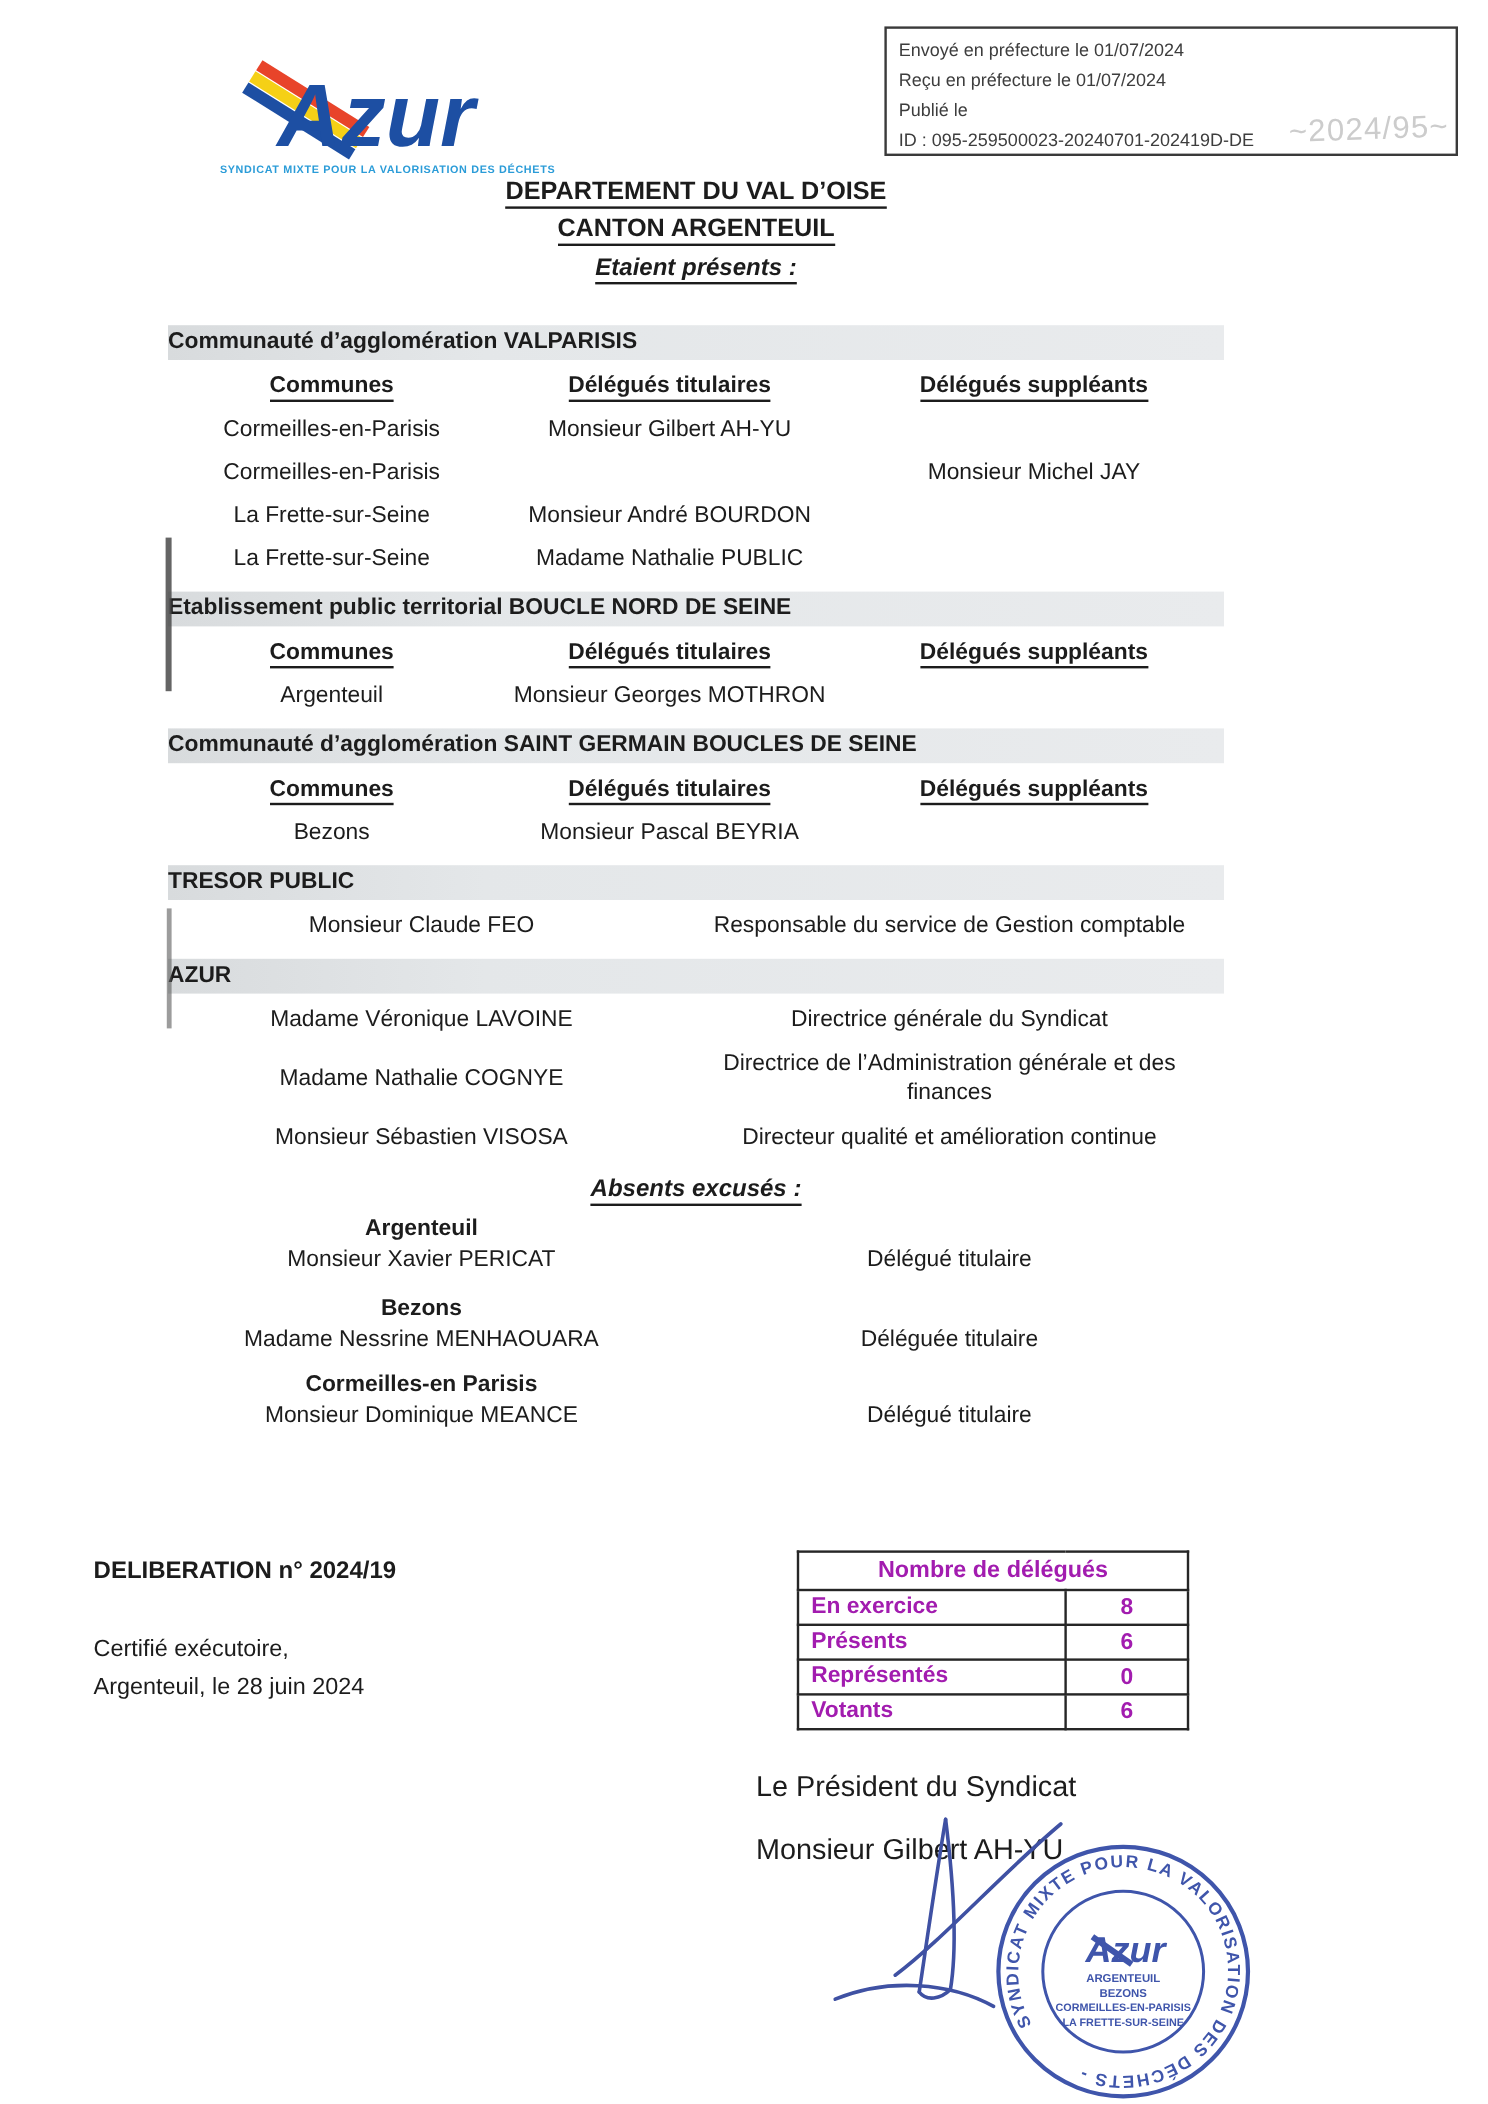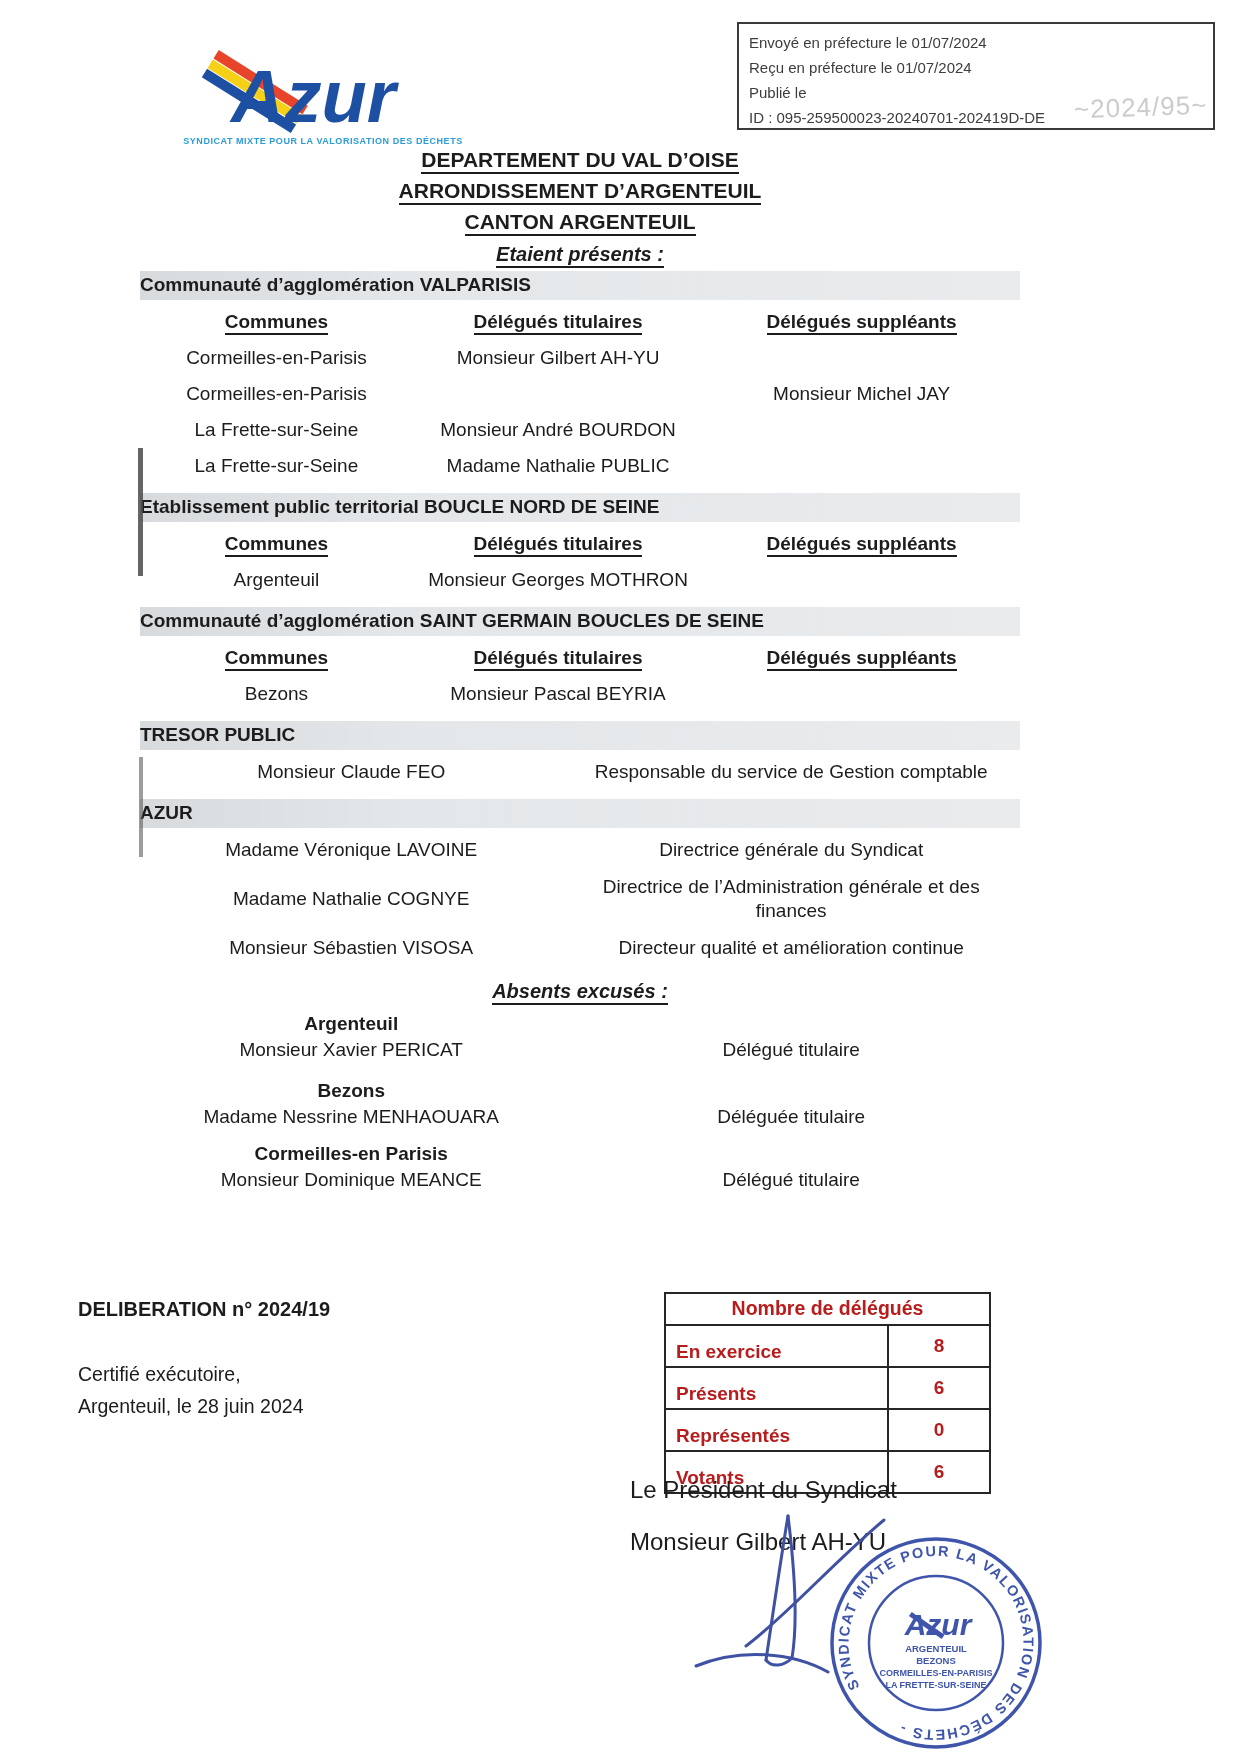--- a/index.html
+++ b/index.html
@@ -69,24 +69,24 @@
   .delib-no { font-size:20px; font-weight:bold; }
   .delib-certify { margin-top:42px; font-size:19.5px; }
   .delib-place { margin-top:9px; font-size:19.5px; }
 
   
   .delegate-table {
     position:absolute; left:664px; top:1292px; width:327px;
     border-collapse:collapse;
   }
   .delegate-table th, .delegate-table td {
-    border:2px solid #262626; font-size:19px; color:#b91c1c;
+    border:2px solid #262626; font-size:19px; color:#a21caf;
   }
   .delegate-table th { padding:3px 0 4px 0; font-size:19.5px; }
-  .delegate-table td.lbl { padding:15px 8px 3px 10px; font-weight:600; }
+  .delegate-table td.lbl { padding:2px 8px 3px 10px; font-weight:600; }
   .delegate-table td.val { width:98px; text-align:center; font-weight:bold; }
 
   
   .president-block { position:absolute; left:630px; top:1476px; font-size:24px; }
   .president-line2 { margin-top:24px; }
   .signature { position:absolute; left:688px; top:1498px; }
   .stamp { position:absolute; left:826px; top:1533px; }
 
   
   .artifact-a { position:absolute; left:138px; top:448px; width:5px; height:128px; background:#4a4a4a; opacity:.85; }
@@ -112,21 +112,20 @@
         <rect x="69" y="-6" width="10" height="105" fill="#f5d016"></rect>
         <rect x="80" y="-6" width="10" height="105" fill="#e8442a"></rect>
       </g>
       <text x="48" y="76" font-size="74" font-weight="bold" font-style="italic" font-family="Liberation Sans, sans-serif" fill="#1d4fa3">Azur</text>
     </svg>
     <div class="logo-tagline">SYNDICAT MIXTE POUR LA VALORISATION DES DÉCHETS</div>
   </div>
 
   <div class="doc-head">
     <div class="h-line"><span>DEPARTEMENT DU VAL D’OISE</span></div>
-    <div class="h-line"><span>ARRONDISSEMENT D’ARGENTEUIL</span></div>
     <div class="h-line"><span>CANTON ARGENTEUIL</span></div>
     <div class="h-present"><span>Etaient présents :</span></div>
   </div>
 
   <div class="content">
 
     <div class="section-bar">Communauté d’agglomération VALPARISIS</div>
     <div class="grid3">
       <div class="colhead"><span>Communes</span></div>
       <div class="colhead"><span>Délégués titulaires</span></div>

